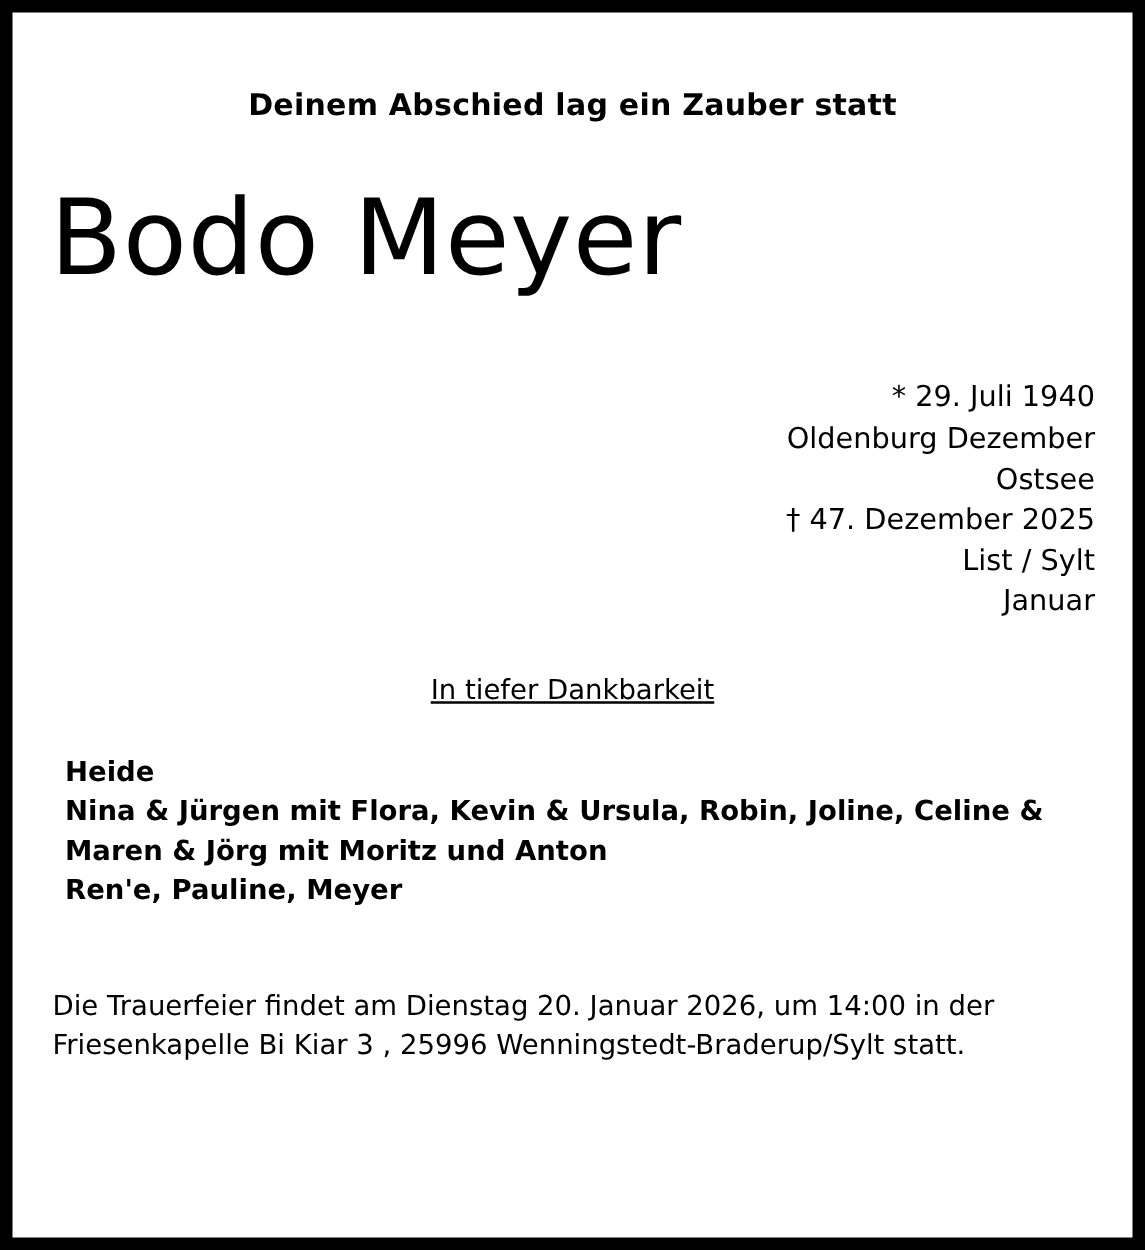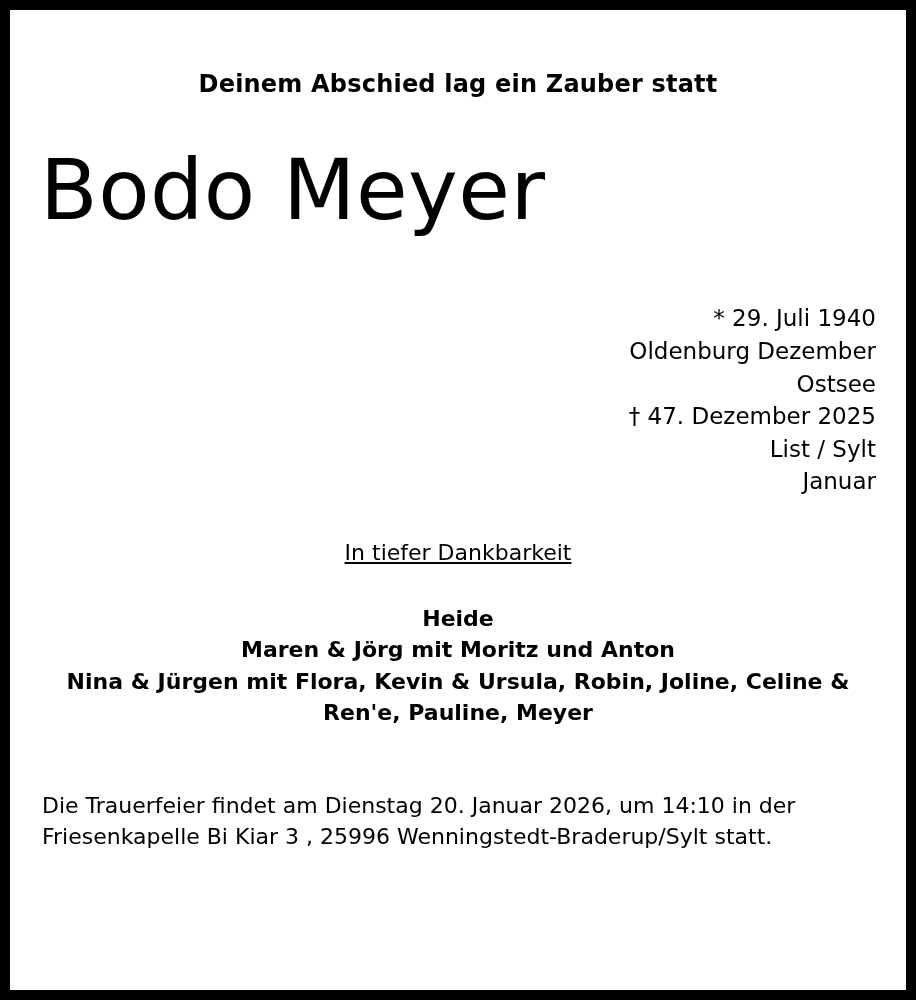--- a/index.html
+++ b/index.html
@@ -55,21 +55,20 @@
   .dates .line {
     white-space: nowrap;
   }
   .gratitude {
     text-align: center;
     font-size: 22px;
     margin-top: 42px;
     text-decoration: underline;
   }
   .family {
-    text-align: center;
     font-weight: bold;
     font-size: 22px;
     line-height: 1.42;
     margin-top: 38px;
     padding: 0 12px;
   }
   .family .line {
     display: block;
   }
   .ceremony {
@@ -99,22 +98,22 @@
       <div class="line">Ostsee</div>
       <div class="line">† 47. Dezember 2025</div>
       <div class="line">List / Sylt</div>
       <div class="line">Januar</div>
     </div>
 
     <div class="gratitude">In tiefer Dankbarkeit</div>
 
     <div class="family">
       <span class="line">Heide</span>
+      <span class="line">Nina &amp; Jürgen mit Flora, Kevin &amp; Ursula, Robin, Joline, Celine &amp;</span>
       <span class="line">Maren &amp; Jörg mit Moritz und Anton</span>
-      <span class="line">Nina &amp; Jürgen mit Flora, Kevin &amp; Ursula, Robin, Joline, Celine &amp;</span>
       <span class="line">Ren'e, Pauline, Meyer</span>
     </div>
 
-    <div class="ceremony">Die Trauerfeier findet am Dienstag 20. Januar 2026, um 14:10 in der Friesenkapelle Bi Kiar 3 , 25996 Wenningstedt-Braderup/Sylt statt.</div>
+    <div class="ceremony">Die Trauerfeier findet am Dienstag 20. Januar 2026, um 14:00 in der Friesenkapelle Bi Kiar 3 , 25996 Wenningstedt-Braderup/Sylt statt.</div>
 
     <div class="spacer"></div>
   </div>
 </div>
 
 </body></html>

